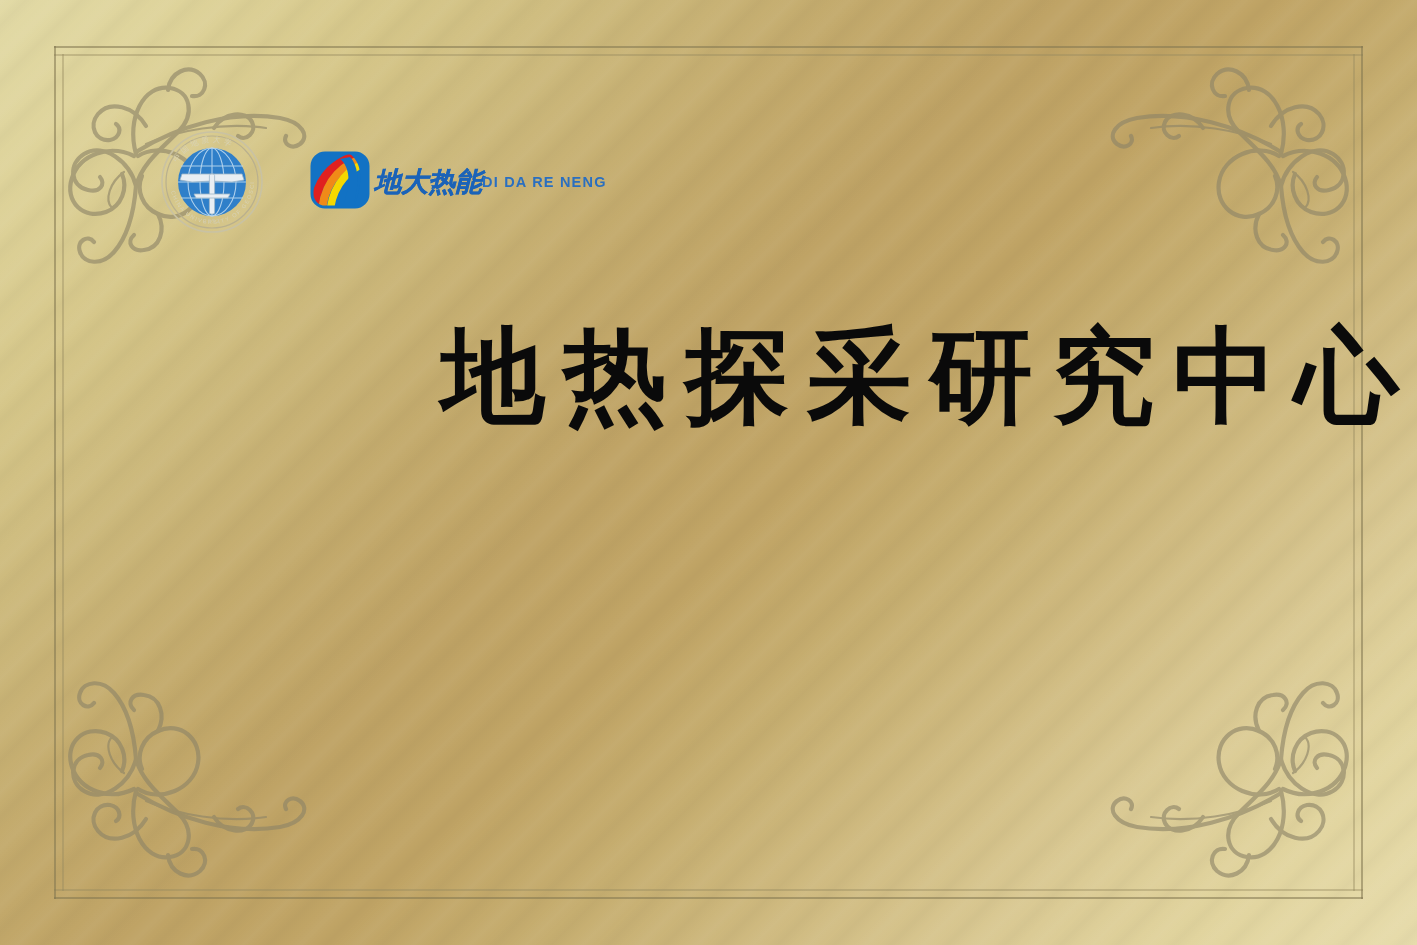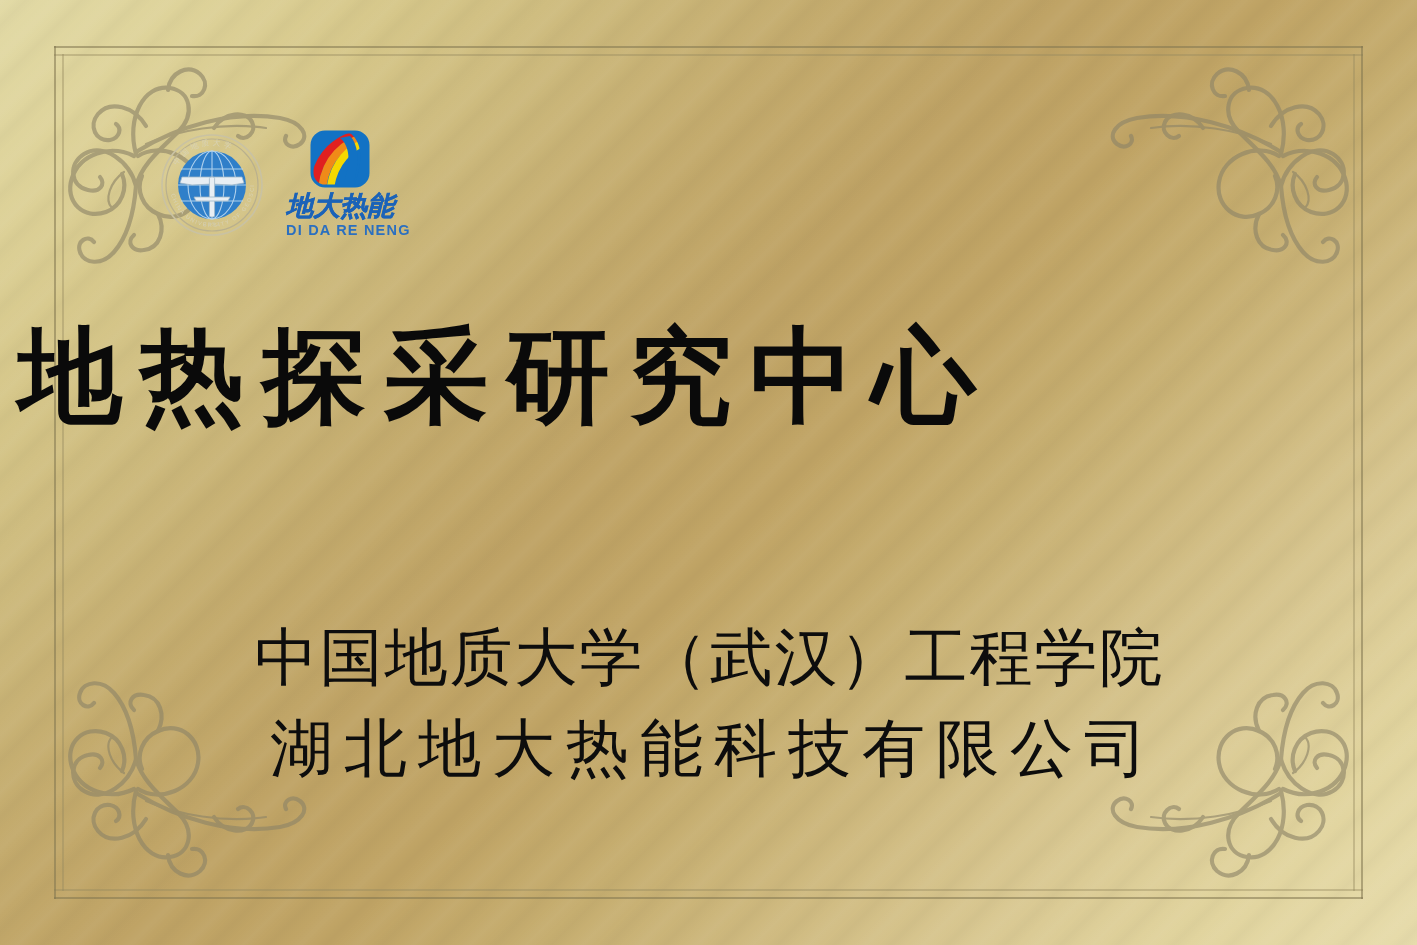--- a/index.html
+++ b/index.html
@@ -52,37 +52,37 @@
   .orn-bl{left:18px;bottom:14px;transform:scaleY(-1);}
   .orn-br{right:18px;bottom:14px;transform:scale(-1,-1);}
 
   
   #logo-row{
     position:absolute;
     left:160px;top:130px;
     display:flex;align-items:center;gap:22px;
   }
   .cug-logo{width:104px;height:104px;position:relative;}
-  .ddrn-logo{display:flex;flex-direction:column;align-items:flex-start;}
+  .ddrn-logo{display:flex;flex-direction:row;align-items:center;}
   .ddrn-mark{width:64px;height:62px;margin-bottom:1px;align-self:flex-start;margin-left:24px;}
   .ddrn-cn{
     font-size:27px;font-weight:bold;font-style:italic;
     color:#1b63b8;letter-spacing:0px;line-height:1;
     -webkit-text-stroke:0.4px #1b63b8;
   }
   .ddrn-en{
     font-size:14.5px;font-weight:bold;
     color:#2a6fc0;letter-spacing:1.2px;line-height:1.25;margin-top:1px;
   }
 
   
   #title{
     position:absolute;
     left:0;right:0;top:322px;
-    text-align:left;
+    text-align:right;
     font-family:"DejaVu Sans","Liberation Sans",sans-serif;
     font-size:104px;
     font-weight:bold;
     color:#0a0a0a;
     letter-spacing:18px;
     text-indent:18px;
     line-height:1.05;
     white-space:nowrap;
   }
 
@@ -271,18 +271,14 @@
           <rect x="2" y="2" width="56" height="54" rx="13" ry="13" fill="none" stroke="#1272c4" stroke-width="3"></rect>
         </svg>
       </div>
       <div class="ddrn-cn">地大热能</div>
       <div class="ddrn-en">DI DA RE NENG</div>
     </div>
   </div>
 
   <div id="title">地热探采研究中心</div>
 
-  <div id="subtitle">
-    <div class="sub-line l1">中国地质大学（武汉）工程学院</div>
-    <div class="sub-line l2">湖北地大热能科技有限公司</div>
-  </div>
 
 </div>
 
 </body></html>

